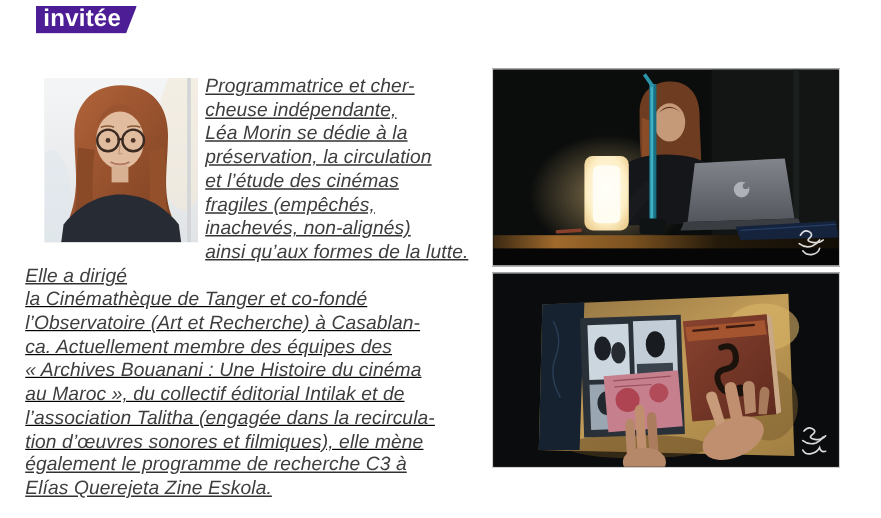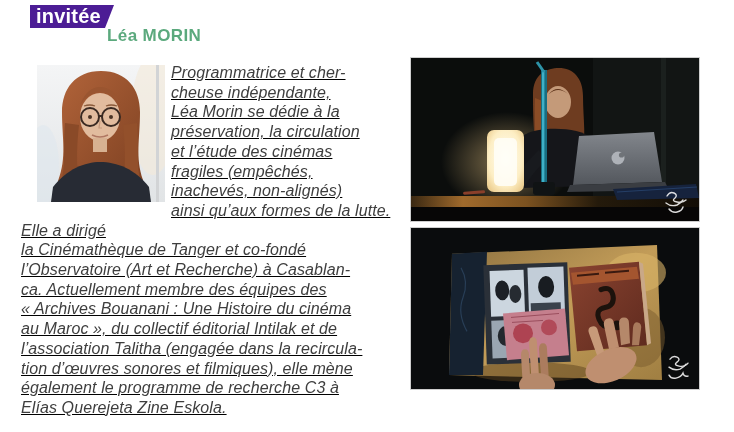--- a/index.html
+++ b/index.html
@@ -44,21 +44,20 @@
   .photo svg { display:block; width:100%; height:100%; }
 </style>
 </head>
 <body>
 
 <div class="page">
 
   <div class="badge">
     <span class="badge-label">invitée</span>
   </div>
-  <div class="guest-name">Léa MORIN</div>
 
   <div class="bio-block">
     <div class="portrait">
       <svg width="128" height="137" viewBox="0 0 128 137">
         <defs>
           <linearGradient id="p-bg" x1="0" y1="0" x2="0" y2="1">
             <stop offset="0" stop-color="#f4f5f6"></stop>
               <stop offset="1" stop-color="#e1e4e6"></stop>
           </linearGradient>
           <linearGradient id="p-hair" x1="0" y1="0" x2="1" y2="1">

